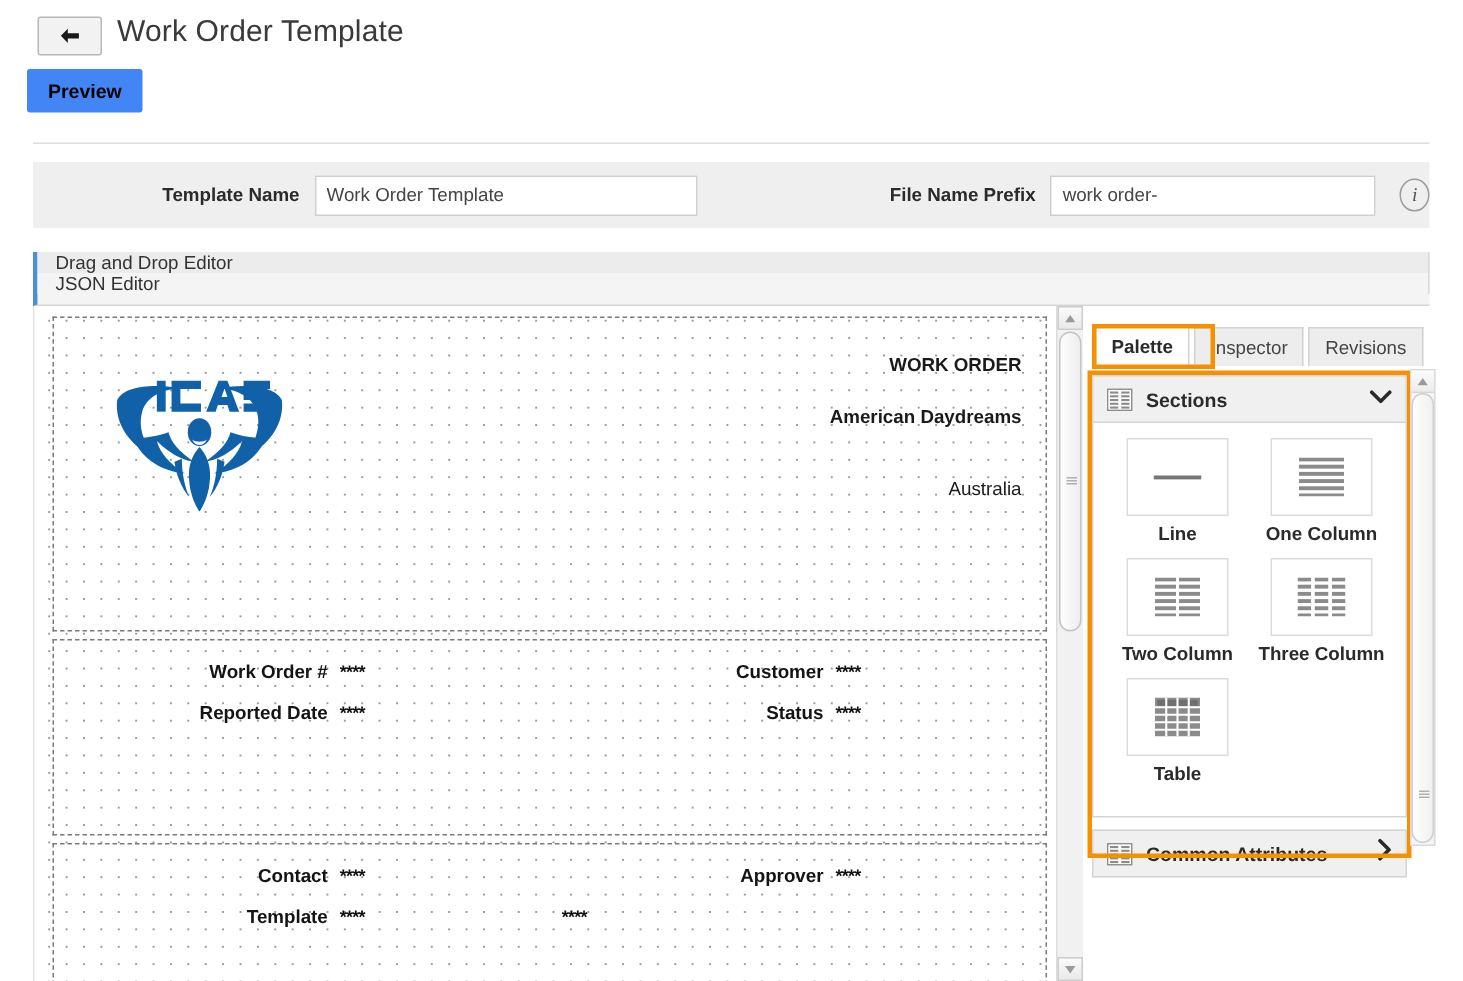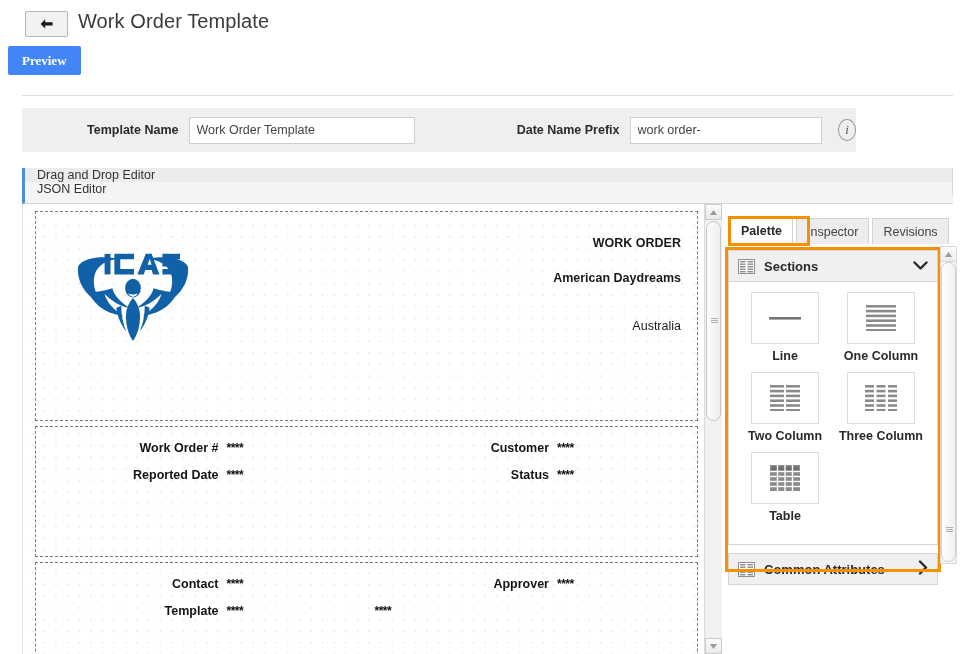--- a/index.html
+++ b/index.html
@@ -22,38 +22,38 @@
     display: flex; align-items: center; justify-content: center;
     cursor: pointer;
   }
   .back-btn svg { display: block; }
   .page-title {
     position: absolute; left: 78px; top: 10px;
     font-size: 20px; font-weight: 400; color: #3a3a3a;
     letter-spacing: .1px; white-space: nowrap;
   }
   .preview-btn {
-    position: absolute; left: 8px; top: 46px;
+    position: absolute; left: 18px; top: 46px;
     height: 29px; padding: 0 14px;
-    background: #4285f4; color: #ffffff;
+    background: #4285f4; color: #000000;
     border: none; border-radius: 2px;
-    font-family: Liberation Serif, serif;
+    font-family: Liberation Sans, sans-serif;
     font-size: 13px; font-weight: bold;
     display: flex; align-items: center; justify-content: center;
     cursor: pointer;
   }
   .hr-rule {
     position: absolute; left: 22px; top: 95px; width: 931px; height: 1px;
     background: #dcdcdc;
   }
 
   
   .meta-band {
     position: absolute; left: 22px; top: 108px;
-    width: 834px; height: 44px;
+    width: 931px; height: 44px;
     background: #efefef;
     display: flex; align-items: center;
   }
   .meta-label {
     font-size: 12.5px; font-weight: bold; color: #2b2b2b;
     text-align: right; white-space: nowrap;
   }
   .meta-input {
     height: 27px; background: #ffffff; border: 1px solid #cfcfcf;
     font-family: "Liberation Sans", sans-serif;
@@ -257,21 +257,21 @@
       </span>
     </div>
     <div class="page-title">Work Order Template</div>
     <button class="preview-btn">Preview</button>
     <div class="hr-rule"></div>
   </div>
 
   <div class="meta-band">
     <div class="meta-label lbl-template">Template Name</div>
     <input class="meta-input in-template" type="text" value="Work Order Template" style="">
-    <div class="meta-label lbl-prefix">Date Name Prefix</div>
+    <div class="meta-label lbl-prefix">File Name Prefix</div>
     <input class="meta-input in-prefix" type="text" value="work order-" style="">
     <div class="info-icon">i</div>
   </div>
 
   <div class="editor-tabs">
     <div class="etab active">Drag and Drop Editor</div>
     <div class="etab">JSON Editor</div>
   </div>
 
   <div class="canvas-wrap">

